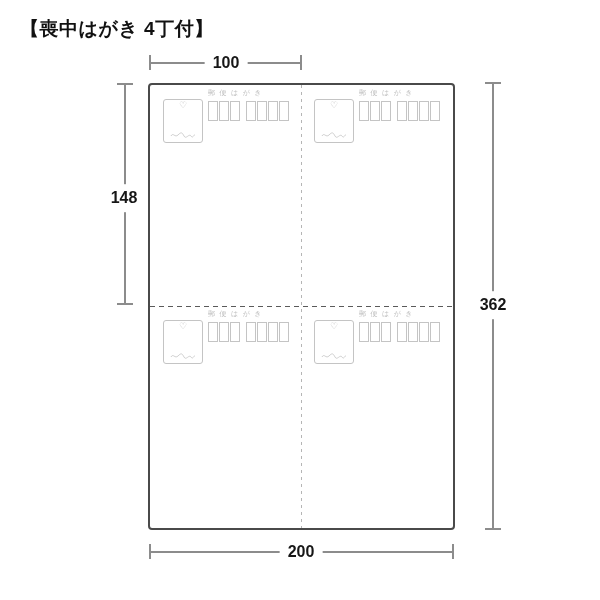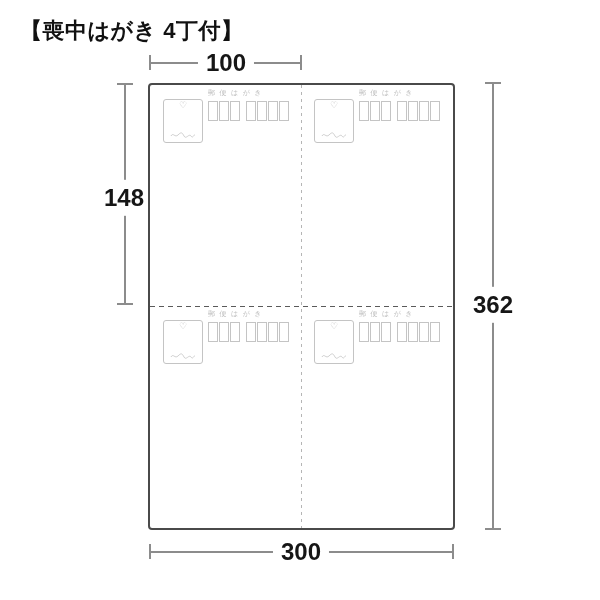--- a/index.html
+++ b/index.html
@@ -5,21 +5,21 @@
   * { margin:0; padding:0; box-sizing:border-box; }
   html,body { background:#fff; }
   body {
     width:600px; height:600px; position:relative; overflow:hidden;
     font-family:"Liberation Sans", sans-serif;
   }
   .stage { position:absolute; inset:0; background:#fff; }
 
   .title {
     position:absolute; left:20px; top:16px;
-    font-size:22px; font-weight:600; color:#111; letter-spacing:.5px;
+    font-size:19px; font-weight:600; color:#111; letter-spacing:.5px;
     white-space:nowrap;
   }
 
   
   .sheet {
     position:absolute; left:148px; top:83px; width:307px; height:447px;
     border:2px solid #4a4a4a; border-radius:4px; background:#fff;
   }
   .cut-v {
     position:absolute; left:151px; top:0; bottom:0; width:1px;
@@ -59,21 +59,21 @@
     display:flex; gap:1px; align-items:flex-start;
   }
   .code-box { width:10px; height:20px; border:1px solid #c4c4c4; background:#fff; }
   .code-gap { width:4px; height:20px; }
 
   
   .dline { position:absolute; background:#8c8c8c; }
   .dlabel {
     position:absolute; transform:translate(-50%,-50%);
     background:#fff; color:#161616;
-    font-size:24px; font-weight:600; line-height:1.1; white-space:nowrap;
+    font-size:16px; font-weight:600; line-height:1.1; white-space:nowrap;
   }
   .dlabel.h { padding:0 8px; }
   .dlabel.v { padding:5px 4px; }
 </style>
 </head>
 <body>
 
 <div class="stage">
 
   <div class="title">【喪中はがき 4丁付】</div>
@@ -89,21 +89,21 @@
   <span class="dlabel v" style="left:124px; top:198px;">148</span>
 
   <div class="dline" style="left:492px; top:83px; width:2px; height:446px;"></div>
   <div class="dline" style="left:485px; top:82px; width:16px; height:2px;"></div>
   <div class="dline" style="left:485px; top:528px; width:16px; height:2px;"></div>
   <span class="dlabel v" style="left:493px; top:305px;">362</span>
 
   <div class="dline" style="left:150px; top:551px; width:303px; height:2px;"></div>
   <div class="dline" style="left:149px; top:544px; width:2px; height:15px;"></div>
   <div class="dline" style="left:452px; top:544px; width:2px; height:15px;"></div>
-  <span class="dlabel h" style="left:301px; top:552px;">300</span>
+  <span class="dlabel h" style="left:301px; top:552px;">200</span>
 
   <div class="sheet">
     <div class="cut-v"></div>
     <div class="cut-h"></div>
 
     <div class="card q1">
       <div class="stamp">
         <span class="heart">♡</span>
         <svg class="script" width="26" height="9" viewBox="0 0 26 9">
             <path d="M1 6 C3 2 5 8 8 5 S12 2 14 6 S19 3 21 6 S24 4 25 5" stroke="#c4c4c4" stroke-width="0.8" fill="none"></path>

